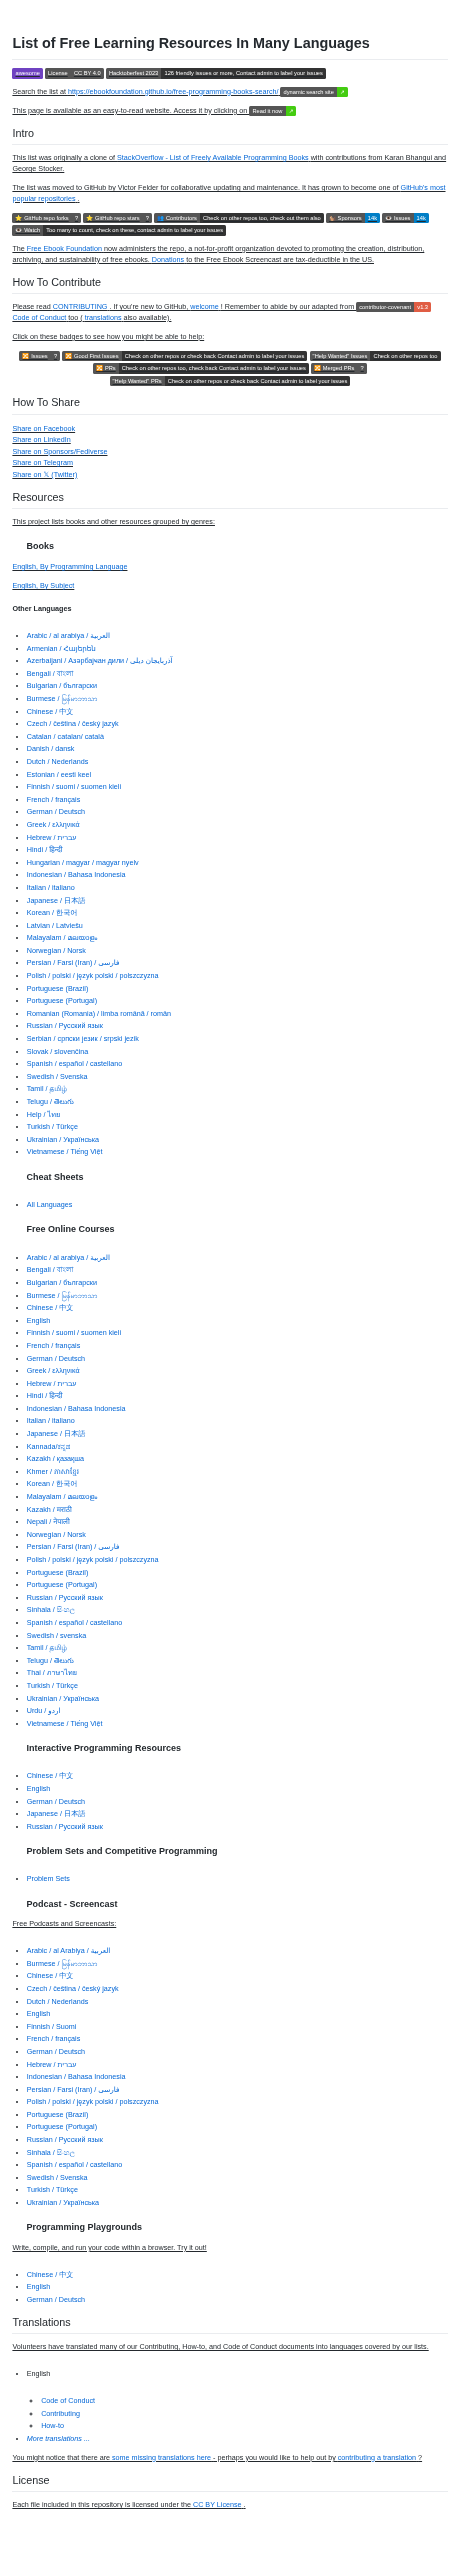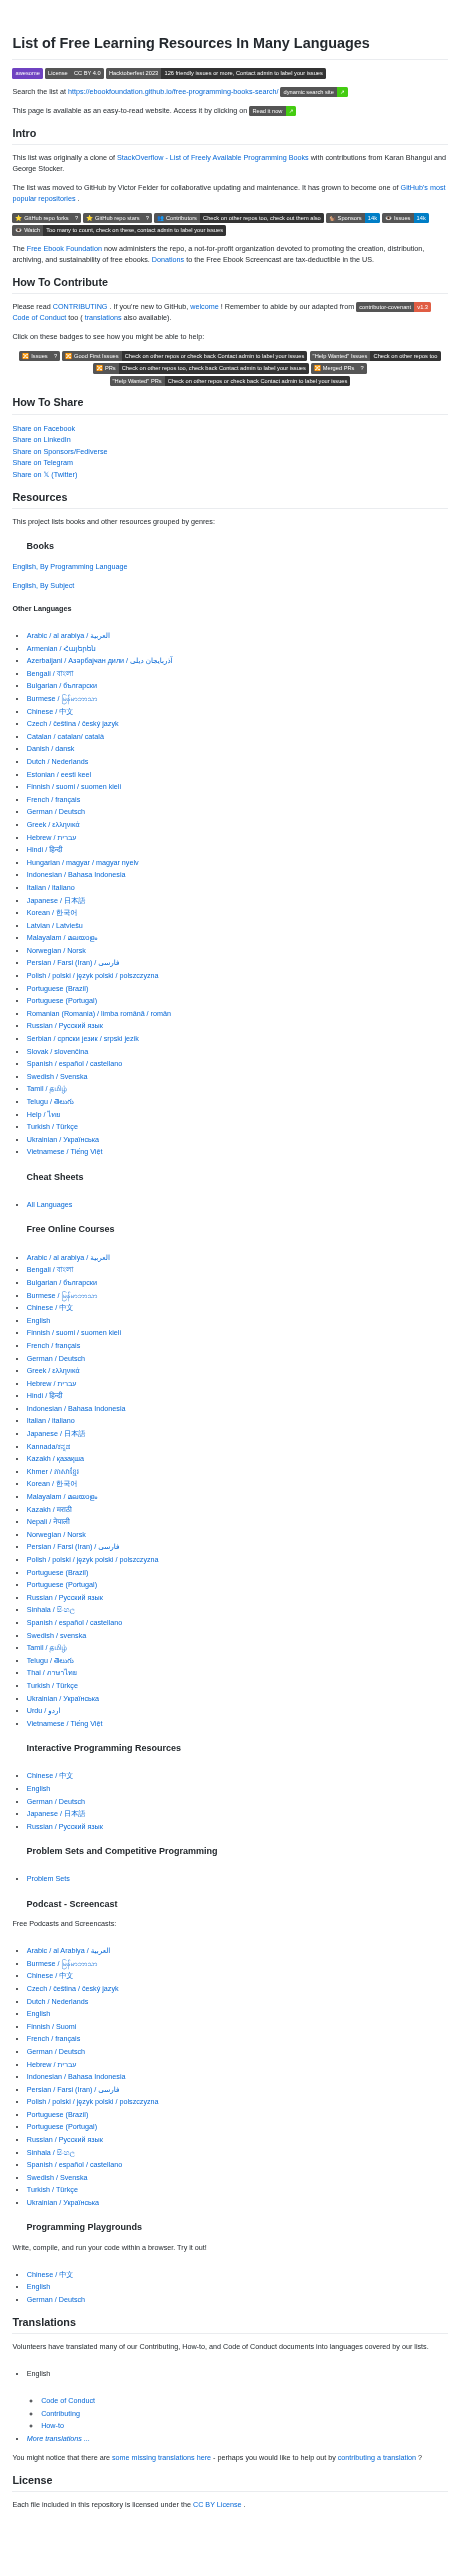--- a/index.html
+++ b/index.html
@@ -7,24 +7,24 @@
     font-family: -apple-system, BlinkMacSystemFont, "Segoe UI", Helvetica, Arial, sans-serif;
     font-size: 7.2px;
     line-height: 1.5;
     color: #24292e;
     max-width: 461px;
     margin: 0;
     padding: 8.2px 12.4px;
     background: #fff;
   }
   h1 { font-size: 2em; font-weight: 600; border-bottom: 0.5px solid #eaecef; padding-bottom: .3em; margin-top: 25px; margin-bottom: 8.2px; }
-  h2 { font-size: 1.5em; font-weight: 700; border-bottom: 0.5px solid #eaecef; padding-bottom: .3em; margin-top: 3px; margin-bottom: 8.2px; }
+  h2 { font-size: 1.5em; font-weight: 400; border-bottom: 0.5px solid #eaecef; padding-bottom: .3em; margin-top: 3px; margin-bottom: 8.2px; }
   h3 { font-size: 1.25em; font-weight: 600; margin-top: 12.4px; margin-bottom: 8.2px; margin-left: 14px; }
   h4 { font-size: 1em; font-weight: 600; margin-top: 12.4px; margin-bottom: 8.2px; }
-  p { margin-top: 0; margin-bottom: 8.2px; }
+  p { margin-top: 0; margin-bottom: 8.2px; text-decoration: underline; }
   a { color: #0366d6; text-decoration: none; }
   ul { padding-left: 2em; margin-top: 16px; margin-bottom: 8.2px; }
   ul ul { margin-bottom: 0; }
   li { margin-top: .25em; }
   .badge-row { display: flex; flex-wrap: wrap; gap: 2.1px; margin-bottom: 8.2px; }
   .badge {
     display: inline-flex;
     align-items: center;
     height: 10.3px;
     font-size: 5.7px;

